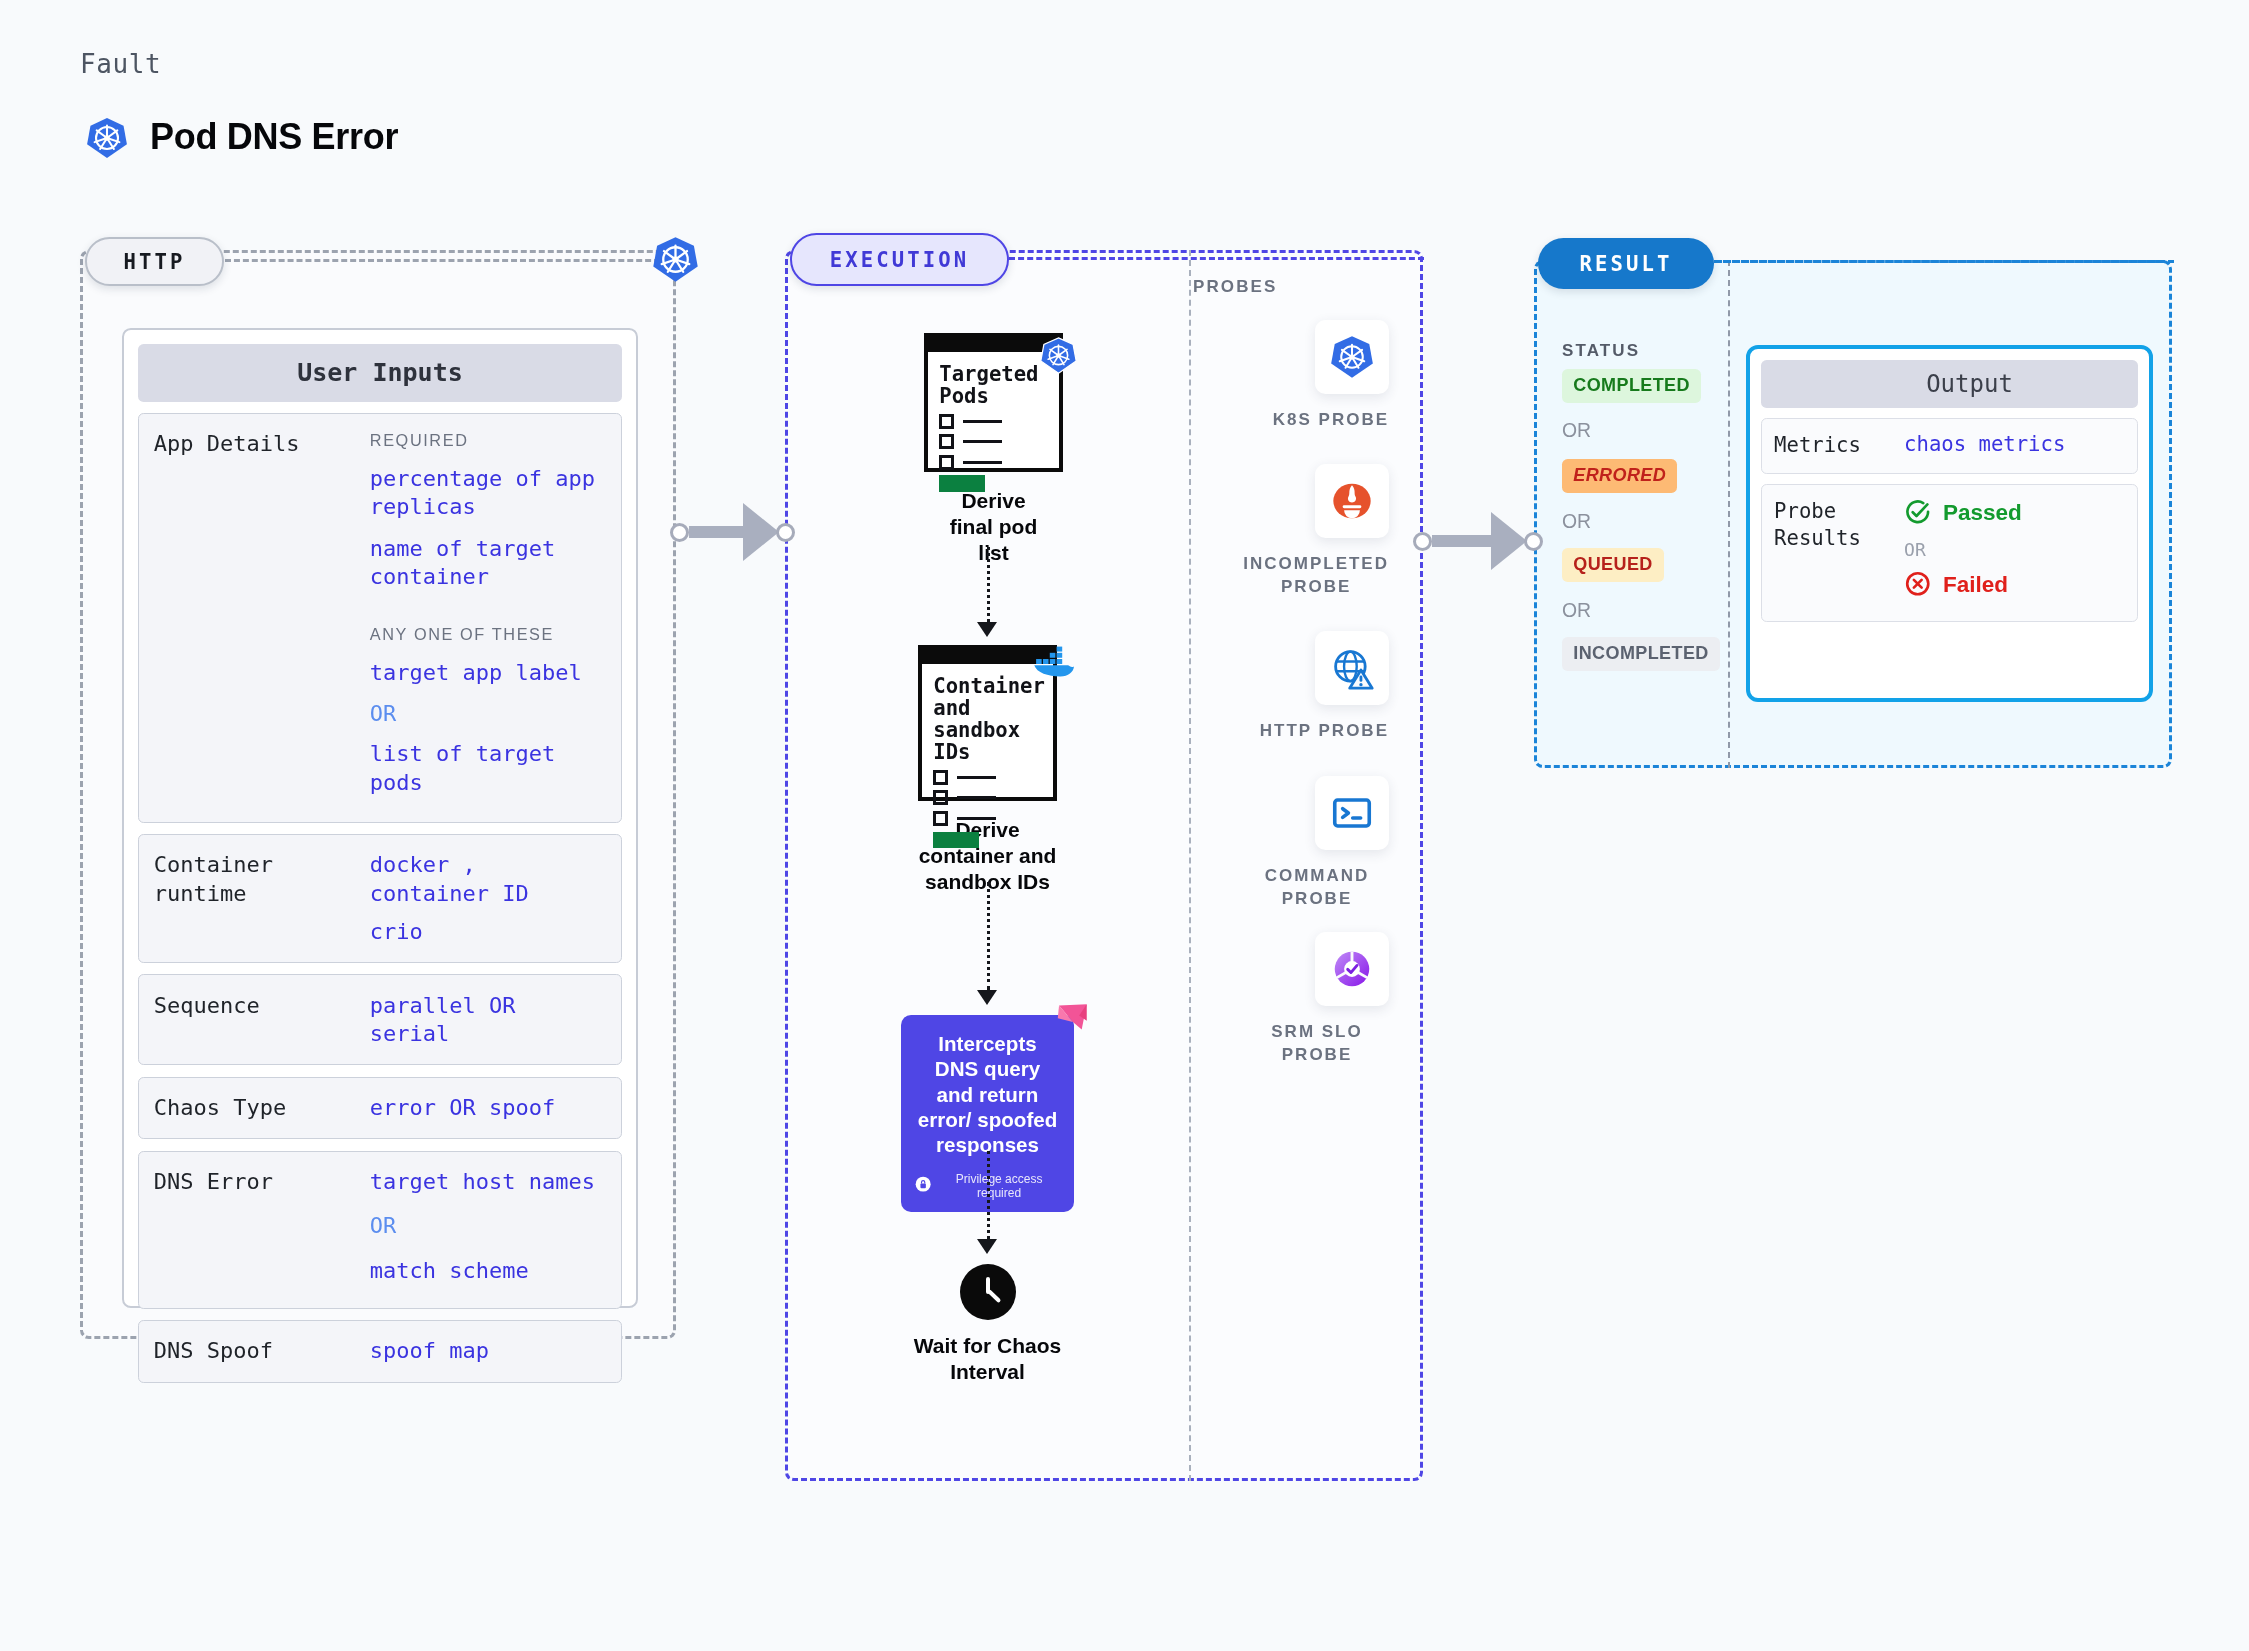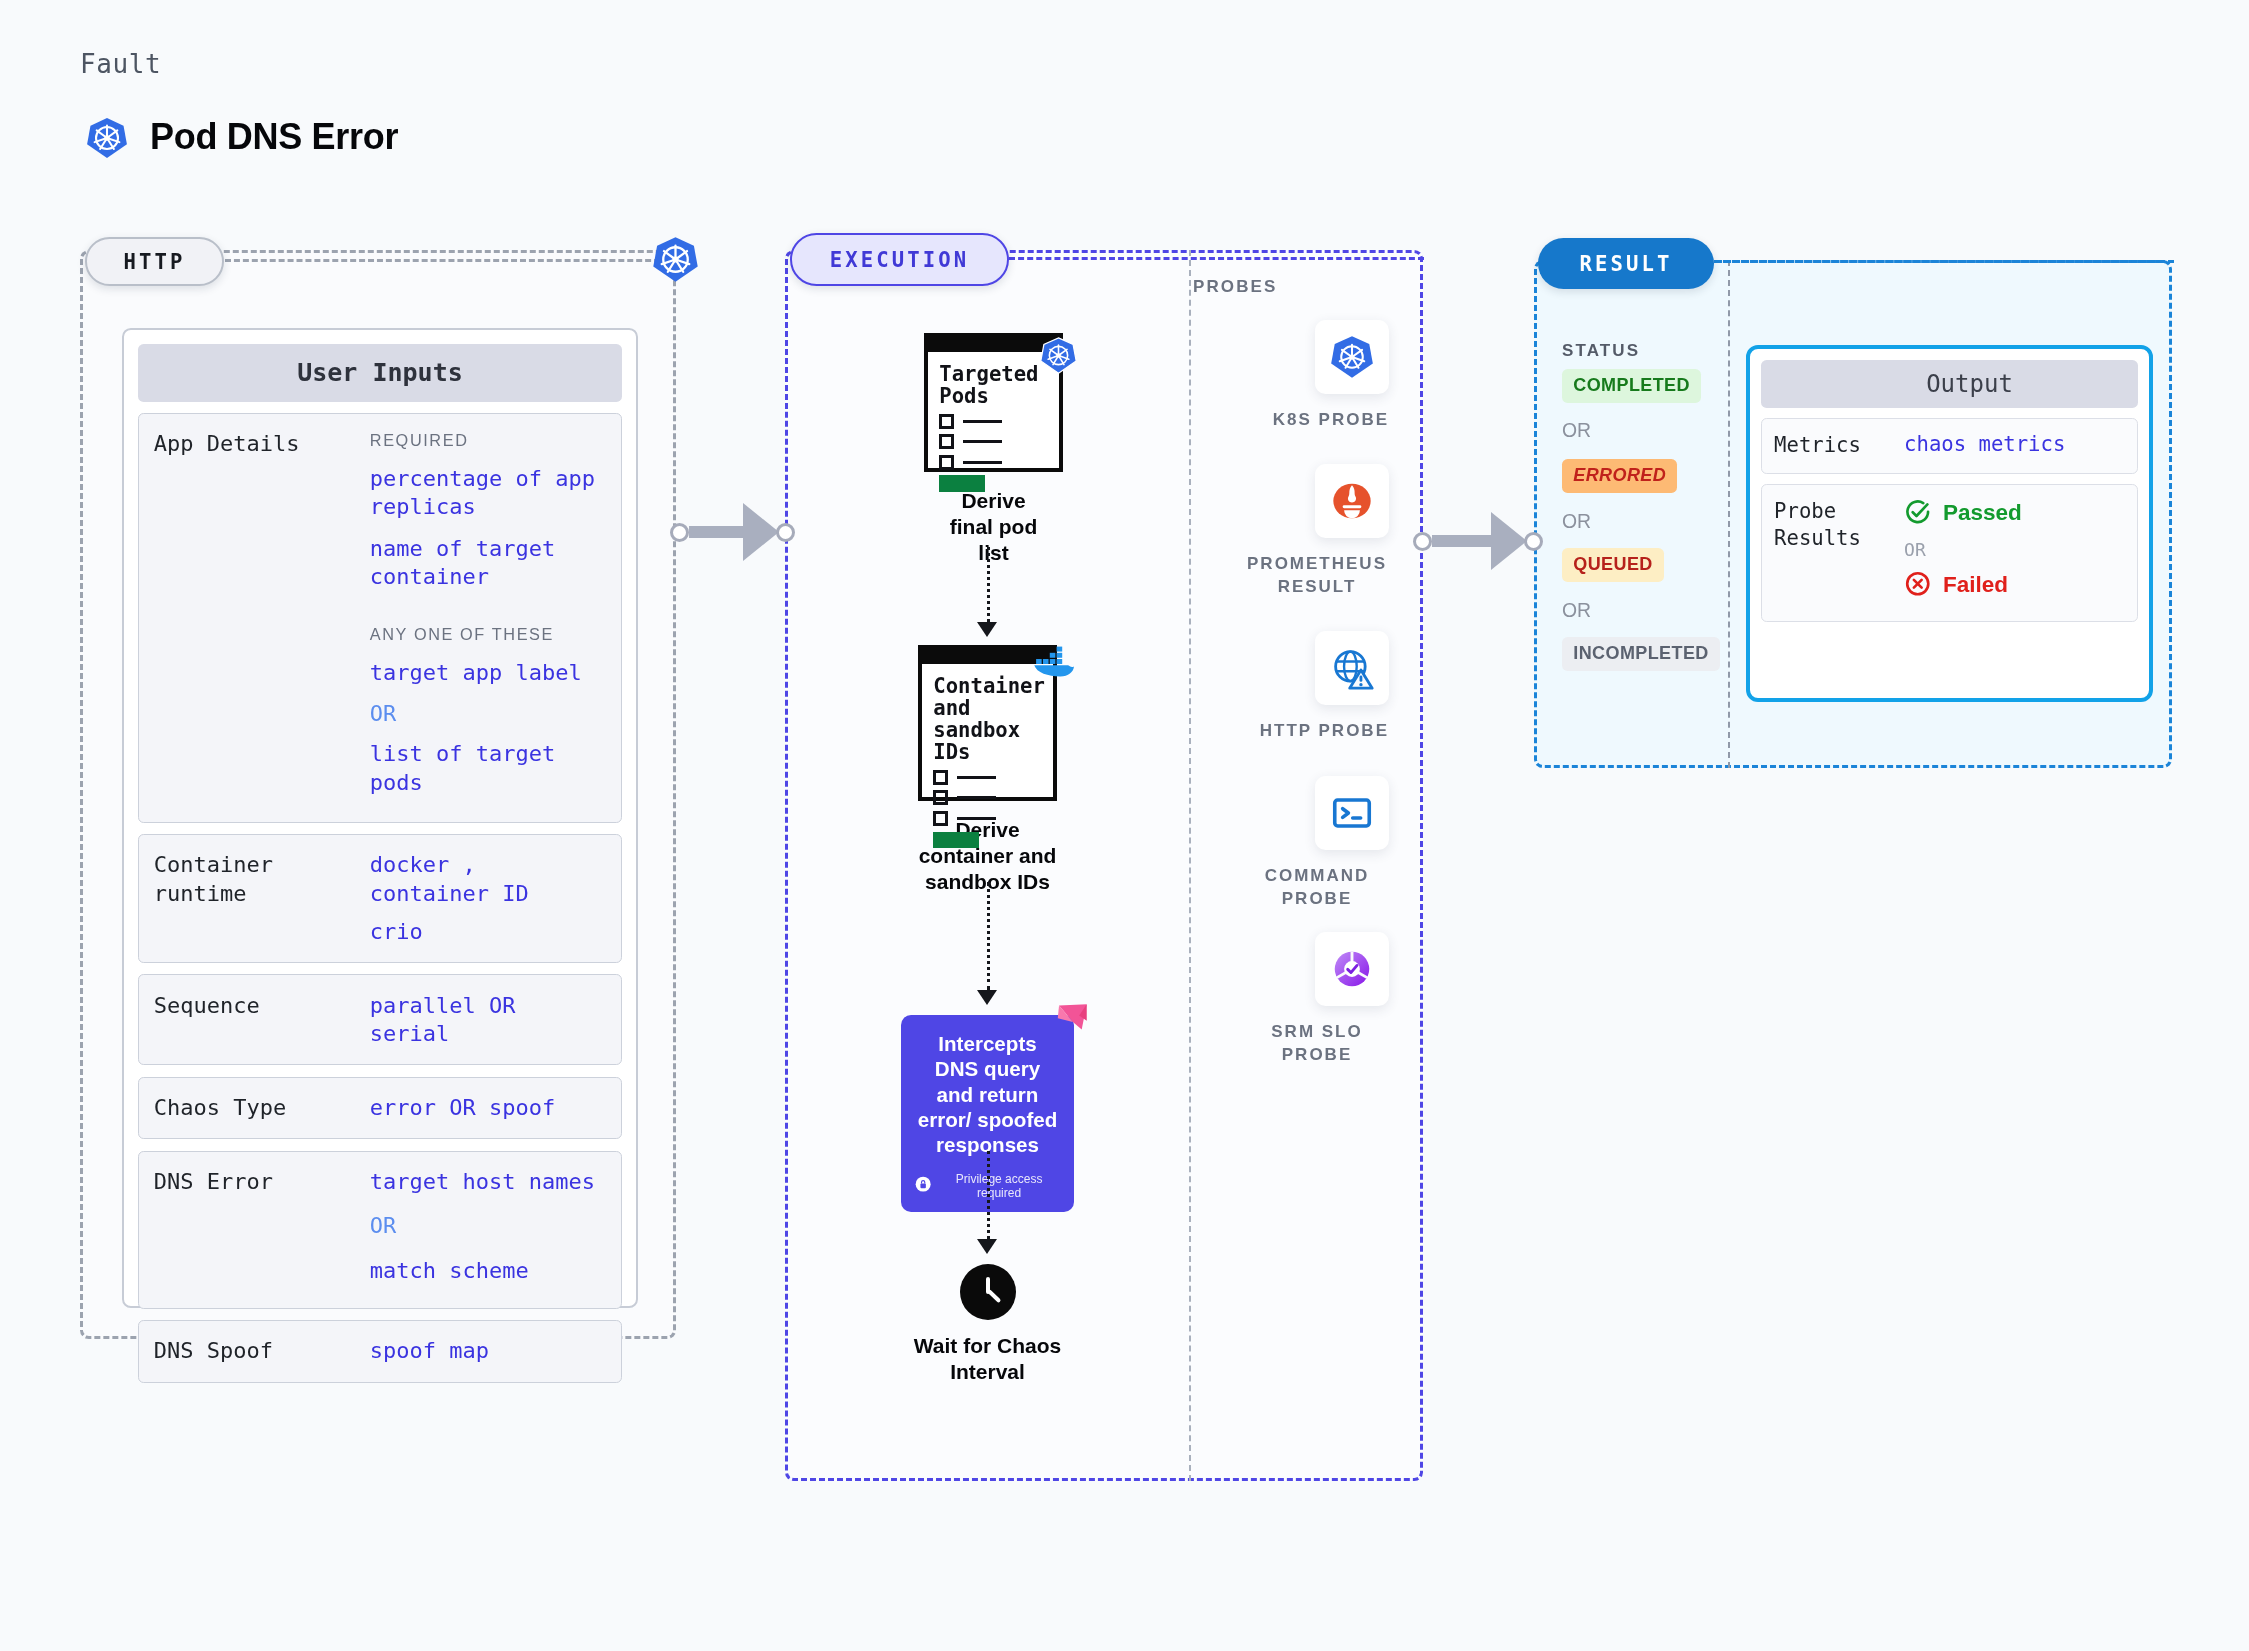--- a/index.html
+++ b/index.html
@@ -435,21 +435,21 @@
 
   <div class="probe" style="top:464px;">
     <div class="probe-tile">
       <svg width="46" height="46" viewBox="0 0 64 64">
         <ellipse cx="32" cy="32" rx="26" ry="24" fill="#e6522c"></ellipse>
         <path d="M32 10 c6 7 2 11 5 16 c2 4 -1 8 -5 8 c-4 0 -7 -4 -5 -8 c3 -5 -1 -9 5 -16 Z" fill="#fff"></path>
         <rect x="19" y="38" width="26" height="4" rx="2" fill="#fff"></rect>
         <path d="M21 45 h22 a11 11 0 0 1 -22 0 Z" fill="#fff"></path>
       </svg>
     </div>
-    <div class="probe-name">PROMETHEUS RESULT</div>
+    <div class="probe-name">INCOMPLETED PROBE</div>
   </div>
 
   <div class="probe" style="top:631px;">
     <div class="probe-tile">
       <svg width="45" height="45" viewBox="0 0 64 64">
         <circle cx="29" cy="29" r="21" fill="none" stroke="#1877d2" stroke-width="4"></circle>
         <ellipse cx="29" cy="29" rx="9" ry="21" fill="none" stroke="#1877d2" stroke-width="3.4"></ellipse>
         <path d="M9 22 h40 M9 36 h40" stroke="#1877d2" stroke-width="3.4"></path>
         <path d="M44 34 L60 60 H28 Z" fill="#fafbfd" stroke="#1877d2" stroke-width="4" stroke-linejoin="round"></path>
         <rect x="42" y="42" width="4" height="9" rx="2" fill="#1877d2"></rect>

